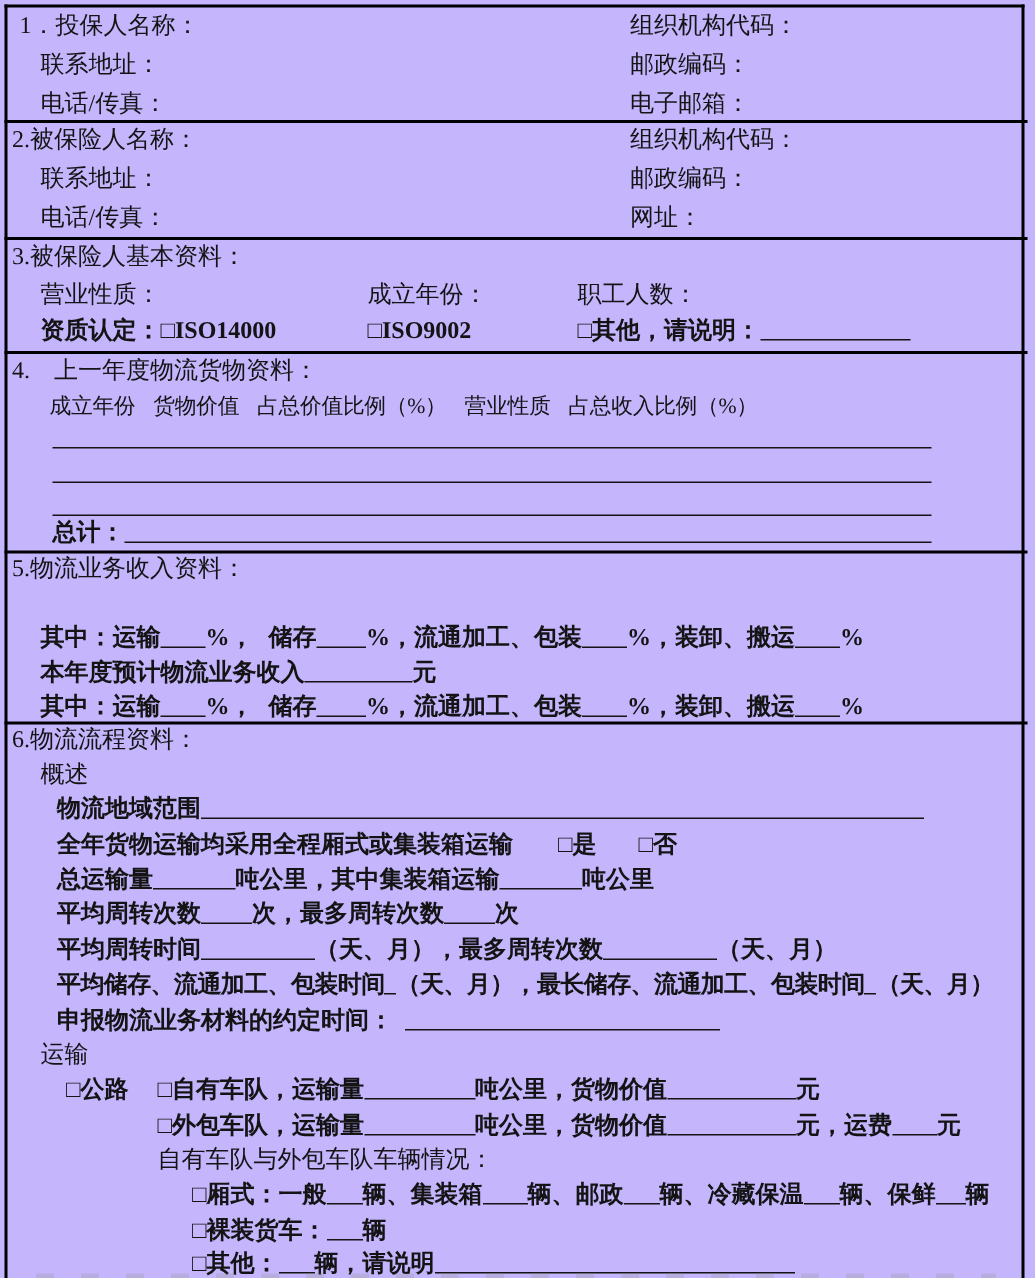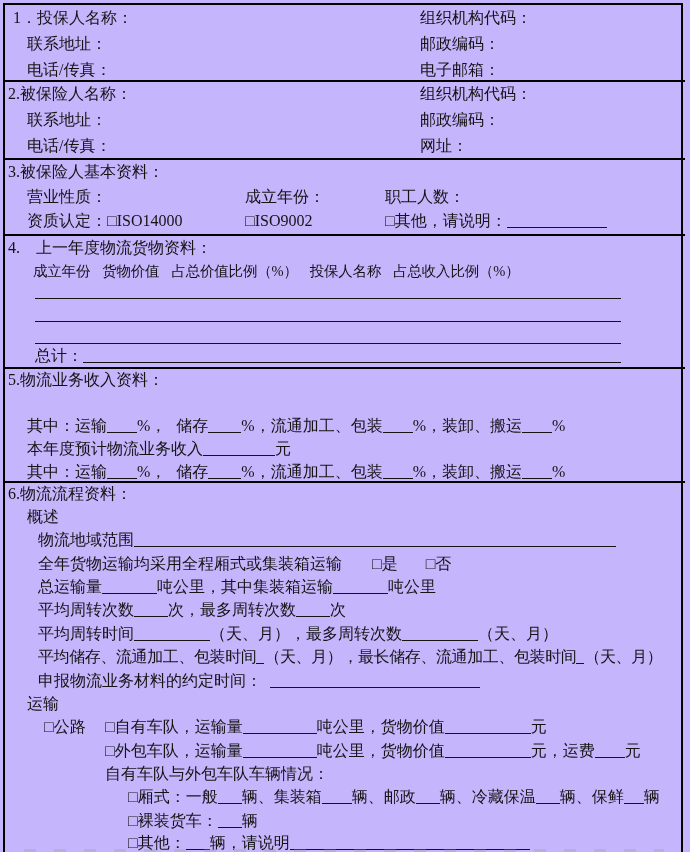--- a/index.html
+++ b/index.html
@@ -5,21 +5,21 @@
   html,body{margin:0;padding:0;background:#fff;}
   .page{
     position:relative;width:690px;height:852px;background:#c4b5fd;overflow:hidden;
     font-family:"Liberation Serif","DejaVu Serif",serif;color:#141414;
   }
   .sheet{
     position:absolute;left:3px;top:3px;width:680px;height:849px;
     border:2px solid #000;border-bottom:0;box-sizing:border-box;
   }
   .divider{position:absolute;left:3px;width:682px;height:0;border-top:2px solid #000;}
-  .row{position:absolute;white-space:nowrap;font-size:16px;line-height:19px;}
+  .row{position:absolute;white-space:nowrap;font-size:16px;line-height:19px;font-weight:bold;}
   .row span{display:inline-block;}
   .cell{position:absolute;white-space:nowrap;font-size:16px;line-height:19px;}
   .hdr{display:flex;gap:12px;font-size:14.5px;letter-spacing:-0.2px;}
   .hline{position:absolute;height:0;border-top:1px solid #141414;}
   .blank{display:inline-block;border-bottom:1px solid #141414;height:14px;vertical-align:-2px;}
   .gap{display:inline-block;}
   .tight{letter-spacing:-0.4px;}
   .cutoff{
     position:absolute;left:24px;top:849px;width:640px;height:3px;opacity:.3;
     background:repeating-linear-gradient(90deg,#999 0 12px,transparent 12px 30px);
@@ -57,21 +57,21 @@
   <div class="row" style="top:211px;left:245px"><span>□ISO9002</span></div>
   <div class="row" style="top:211px;left:385px"><span>□其他，请说明：</span><span class="blank" style="width: 100px;"></span></div>
 
   <div class="divider" style="top:234px"></div>
 
   <div class="cell" style="top:238px;left:8px">4.　上一年度物流货物资料：</div>
   <div class="cell hdr" style="top:262px;left:33px">
     <span>成立年份</span>
     <span>货物价值</span>
     <span>占总价值比例（%）</span>
-    <span>投保人名称</span>
+    <span>营业性质</span>
     <span>占总收入比例（%）</span>
   </div>
   <div class="hline" style="top:298px;left:35px;width:586px"></div>
   <div class="hline" style="top:321px;left:35px;width:586px"></div>
   <div class="hline" style="top:343px;left:35px;width:586px"></div>
   <div class="row" style="top:346px;left:35px"><span>总计：</span><span class="blank" style="width: 538px;"></span></div>
 
   <div class="divider" style="top:367px"></div>
 
   <div class="cell" style="top:370px;left:8px">5.物流业务收入资料：</div>

